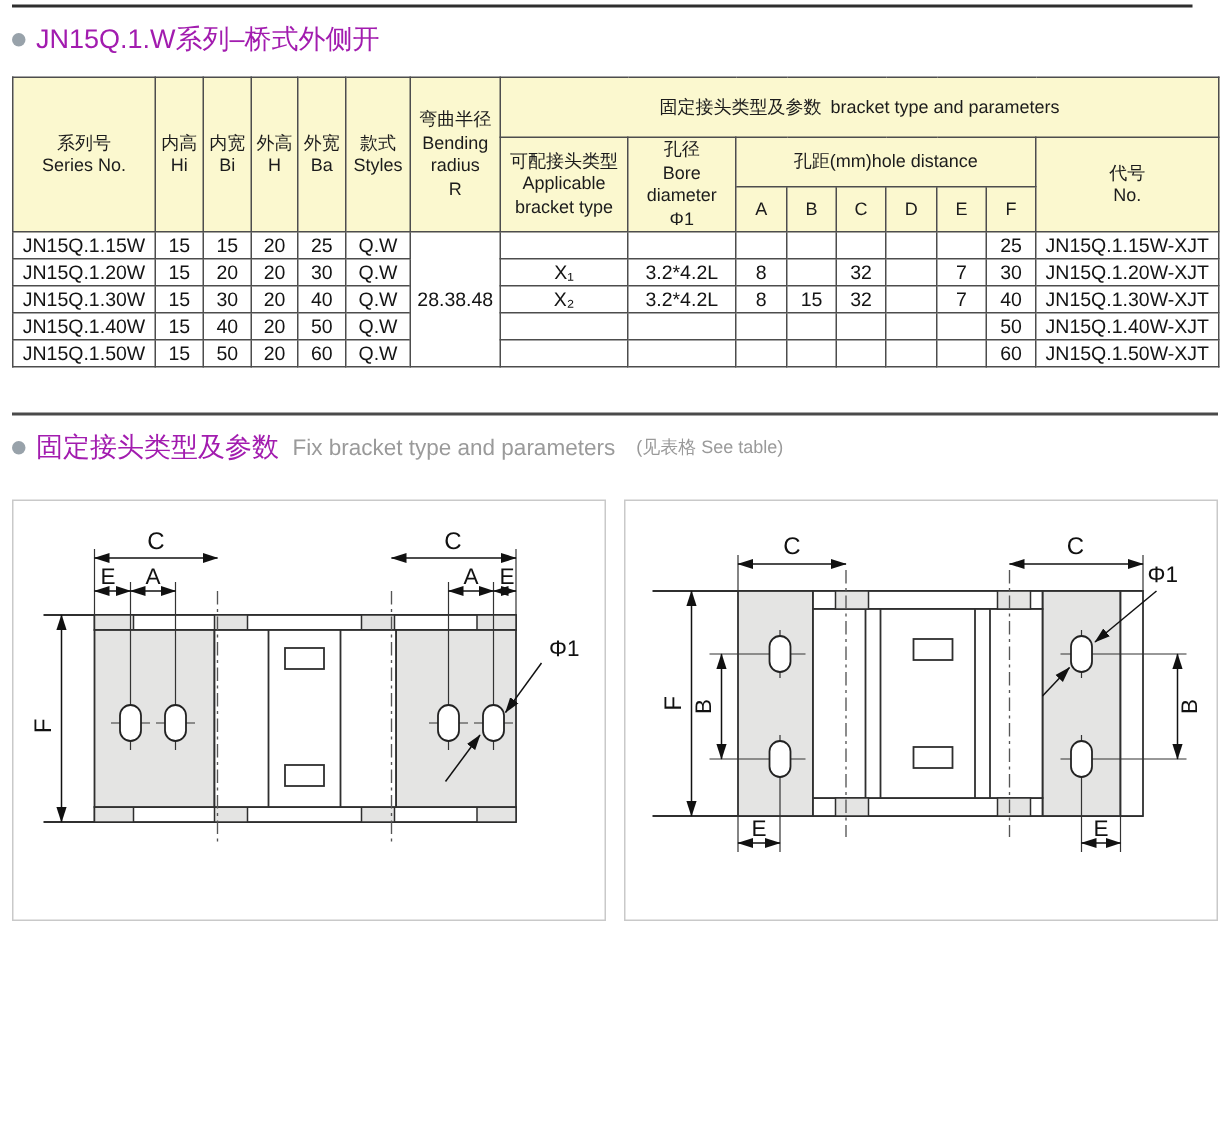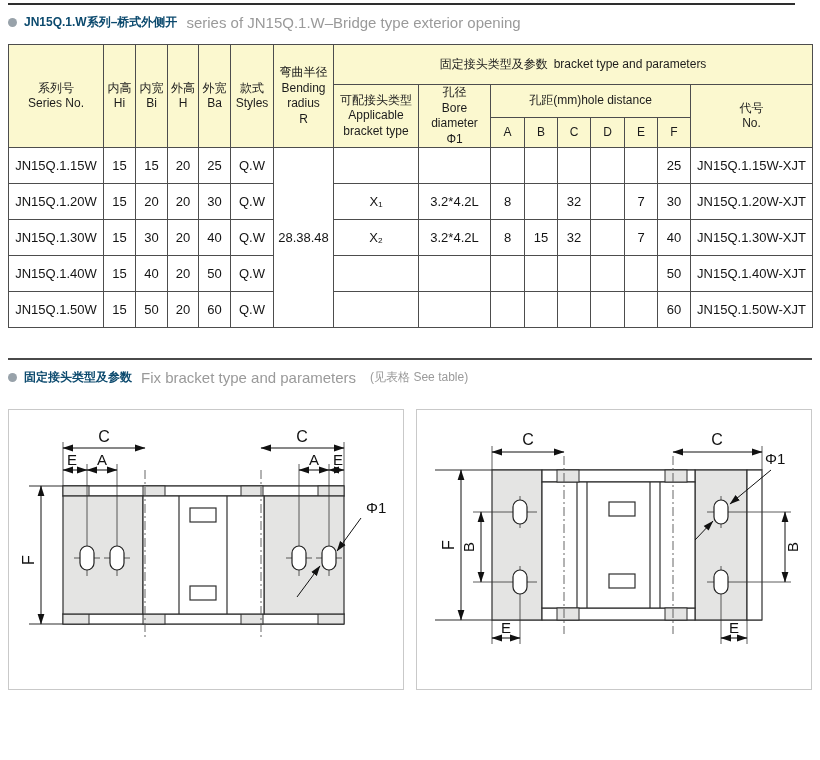--- a/index.html
+++ b/index.html
@@ -8,30 +8,30 @@
     width:820px; height:760px;
     font-family:"Liberation Sans","DejaVu Sans",sans-serif;
     color:#1c1c1c;
     position:relative;
     overflow:hidden;
   }
   .page { padding:0 8px; }
   .top-rule { height:2px; background:#2e2e2e; margin-top:3px; width:787px; }
   .sec-header { display:flex; align-items:center; margin-top:9px; }
   .bullet { width:9px; height:9px; border-radius:50%; background:#98a2aa; margin-right:7px; flex:0 0 auto; }
-  .sec-title-cn { color:#0c4a6e; font-weight:bold; font-size:12px; }
+  .sec-title-cn { color:#a21caf; font-weight:normal; font-size:18px; }
   .sec-title-en { color:#9a9a9a; font-size:15px; margin-left:9px; }
   .sec-hint { color:#9a9a9a; font-size:12px; margin-left:14px; }
 
   table.spec { border-collapse:collapse; table-layout:fixed; width:804px; margin-top:13px; }
   table.spec th, table.spec td { border:1px solid #4d4d4d; text-align:center; padding:0; }
   table.spec { border:1px solid #383838; }
   table.spec thead th { background:#fbf8cf; font-weight:normal; font-size:12px; line-height:1.3; color:#1c1c1c; }
   tr.h1 { height:40px; } tr.h2 { height:32px;margin-top:32px; } tr.h3 { height:30px; }
-  table.spec tbody tr { height:36px; }
+  table.spec tbody tr { height:18px; }
   table.spec tbody td { font-size:13px; color:#141414; background:#fff; }
   td.al { text-align:left; padding-left:9px; }
   td.al2 { text-align:left; padding-left:6px; }
   .grp span + span { margin-left:6px;text-align:center; }
 
   .notes { margin-top:8px; }
   .note-line1 { font-size:13px; color:#111; line-height:1.55; }
   .note-line2 { font-size:13px; color:#111; line-height:1.55; }
 
   .divider { height:2px; background:#4a4a4a; margin-top:30px; width:804px; }
@@ -46,21 +46,20 @@
 </head>
 <body>
 
 <div class="page">
 
   <div class="top-rule"></div>
 
   <div class="sec-header">
     <span class="bullet"></span>
     <span class="sec-title-cn">JN15Q.1.W系列–桥式外侧开</span>
-    <span class="sec-title-en">series of JN15Q.1.W–Bridge type exterior opening</span>
   </div>
 
   <table class="spec">
     <colgroup>
       <col style="width:95px">
         <col style="width:32px">
         <col style="width:32px">
         <col style="width:31px">
       <col style="width:32px">
         <col style="width:43px">

